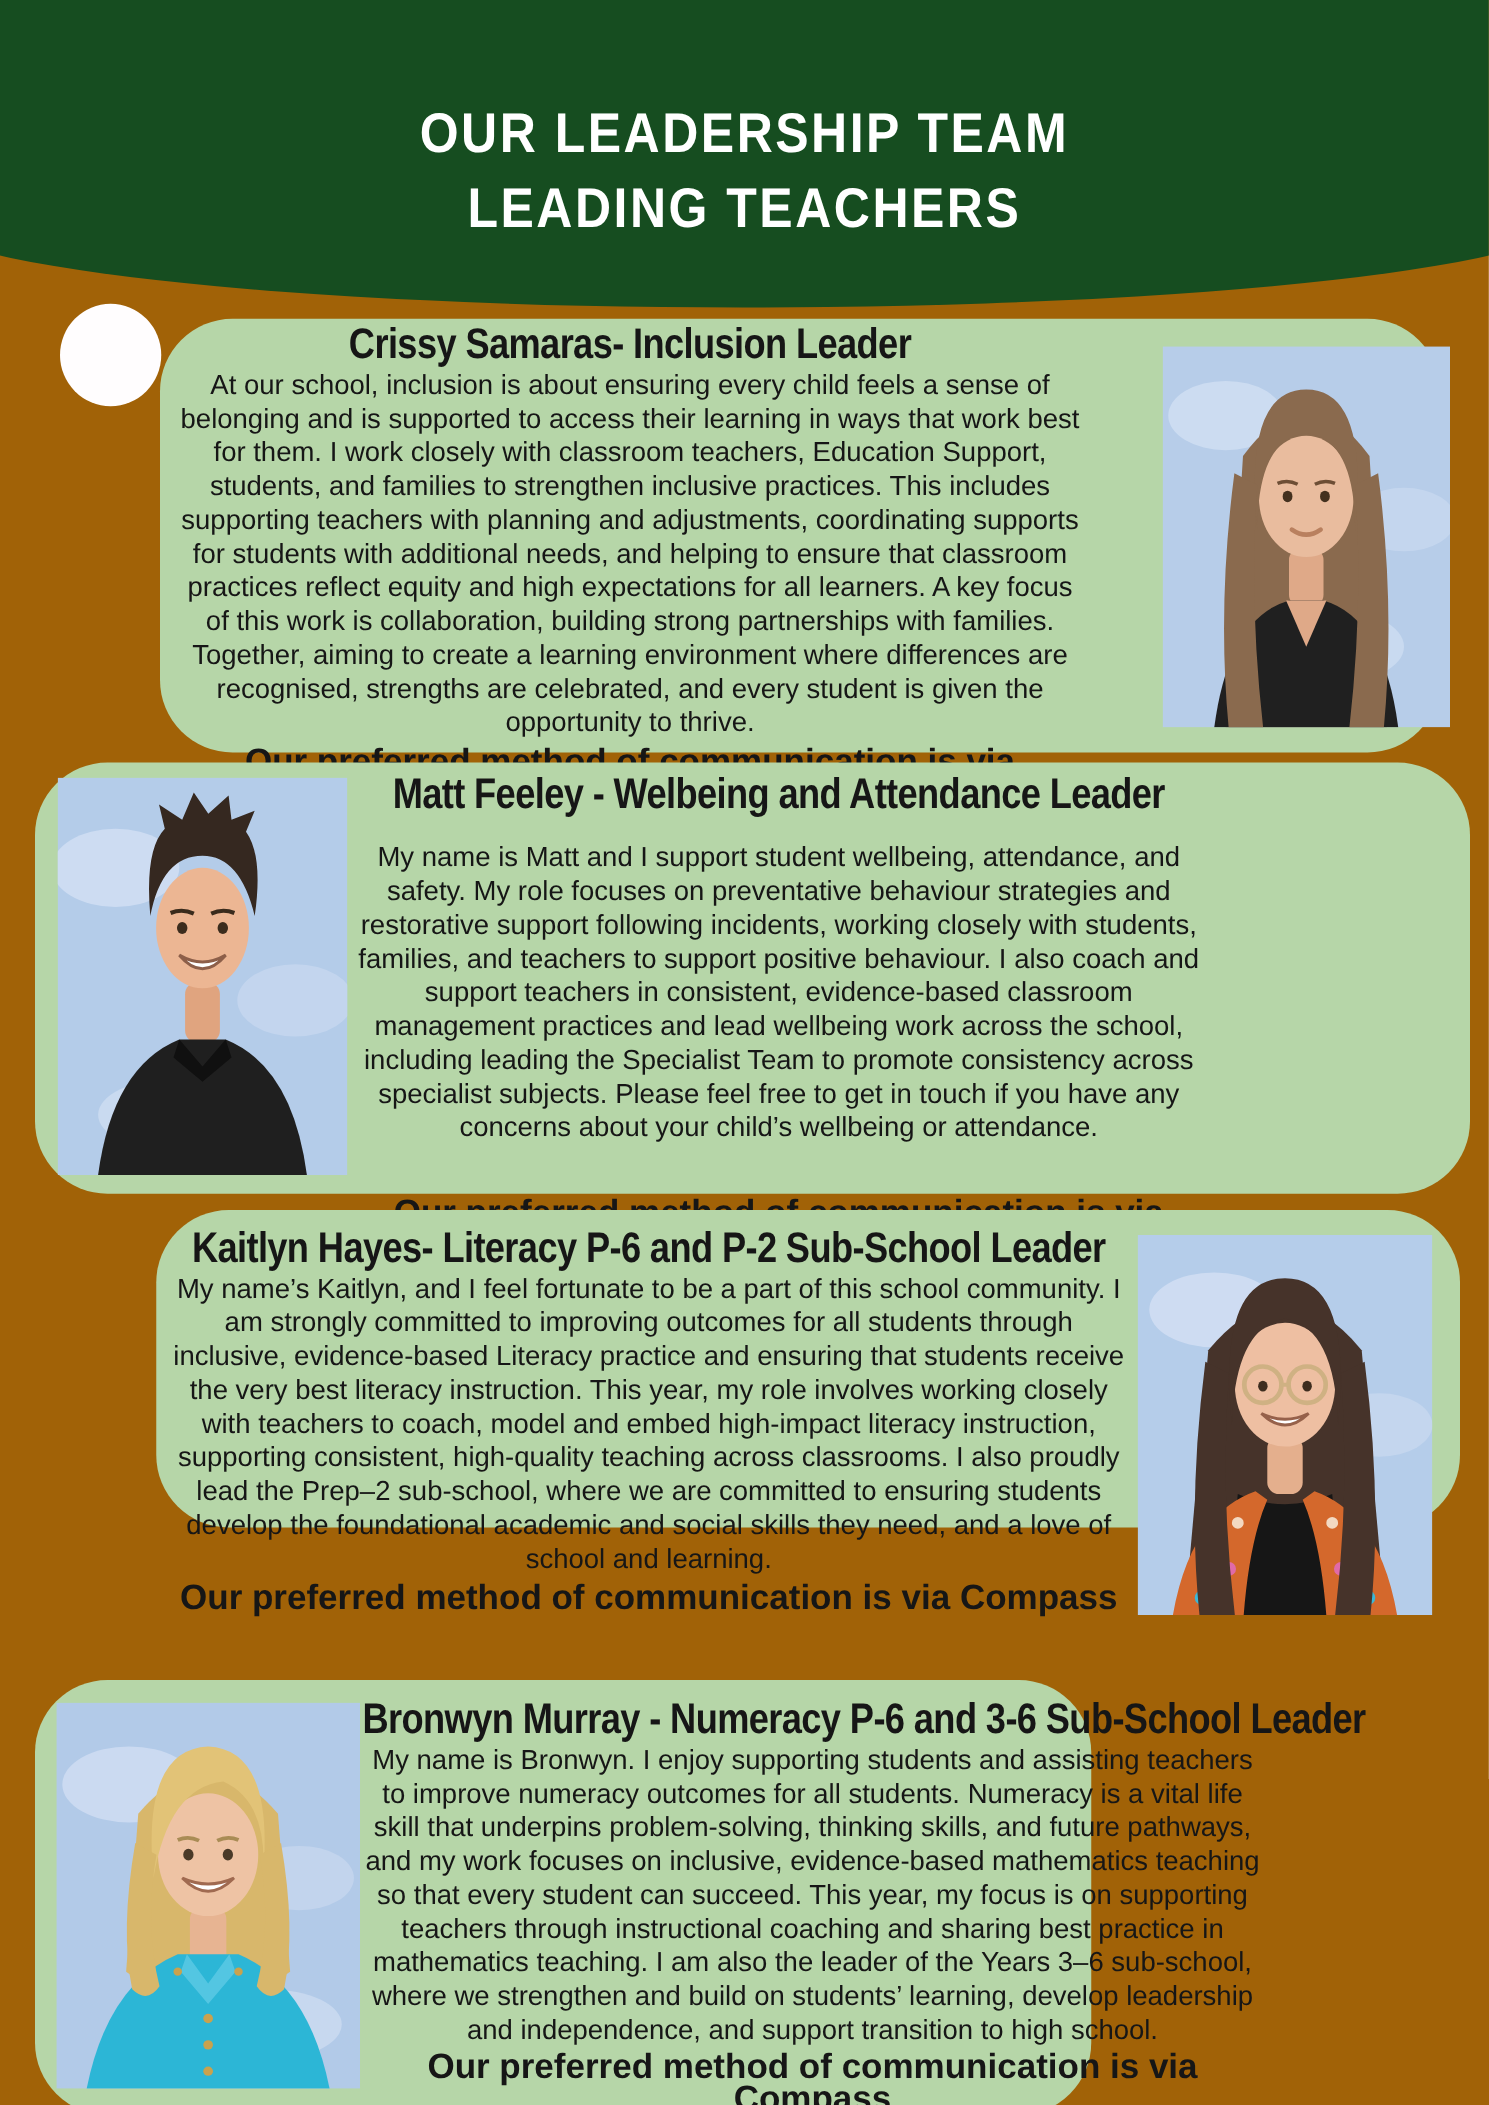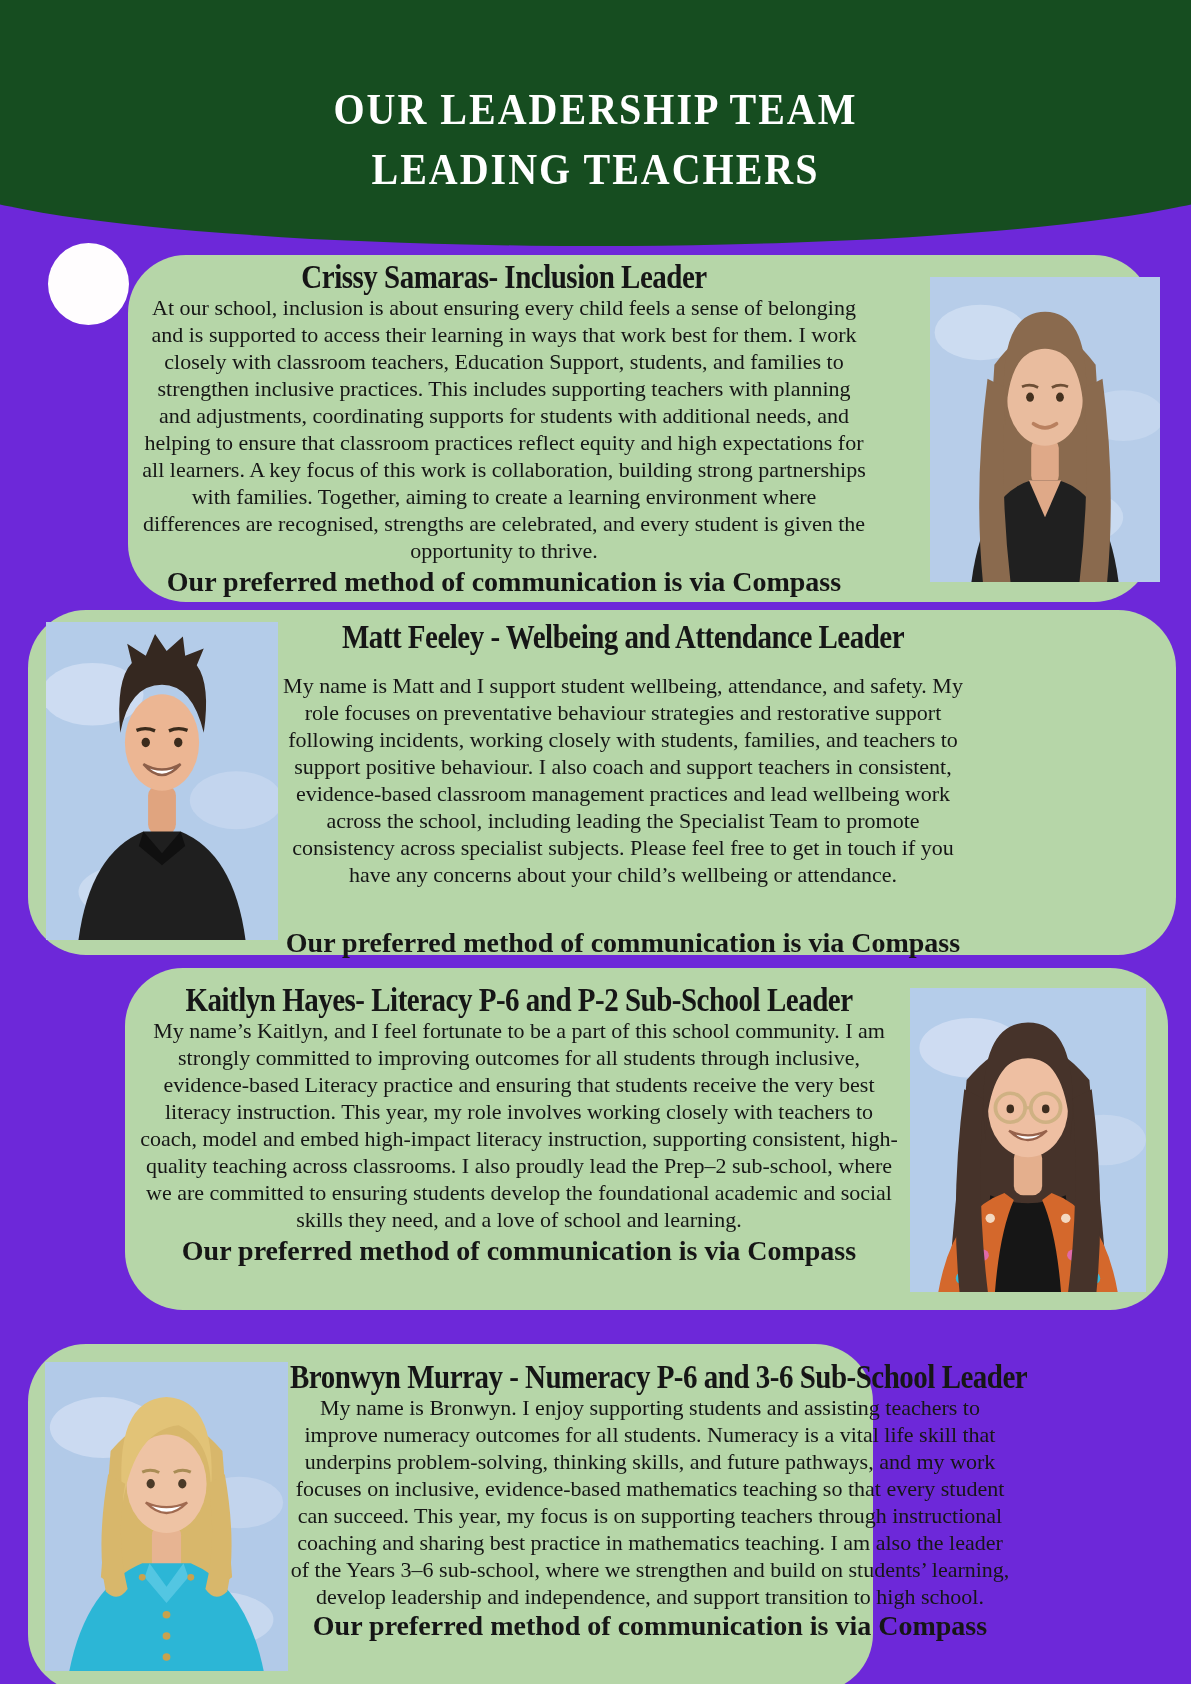--- a/index.html
+++ b/index.html
@@ -1,21 +1,21 @@
 <!DOCTYPE html>
 <html><head>
 <meta charset="utf-8">
 <style>
   html,body{margin:0;padding:0;}
   .page{
     position:relative;
     width:1191px;height:1684px;
-    background:#6d28d9;
+    background:#a16207;
     overflow:hidden;
-    font-family:Liberation Serif, serif;
+    font-family:Liberation Sans, sans-serif;
     color:#161616;
   }
   
   .banner{
     position:absolute;top:-10px;left:-70px;right:-70px;height:256px;
     background:#164d20;
     border-bottom-left-radius:50% 75px;
     border-bottom-right-radius:50% 75px;
   }
   .banner-line{
@@ -32,21 +32,21 @@
     border-radius:50%;background:#fffdfe;
   }
   
   .card{
     position:absolute;
     background:#b6d6a8;
     border-radius:58px;
   }
   .c1{left:128px;top:255px;width:1024px;height:347px;}
   .c2{left:28px; top:610px;width:1148px;height:345px;}
-  .c3{left:125px;top:968px;width:1043px;height:342px;}
+  .c3{left:125px;top:968px;width:1043px;height:254px;}
   .c4{left:28px; top:1320px;width:845px;height:348px;margin-top:24px;}
 
   .photo{position:absolute;overflow:hidden;}
   .c1 .photo{left:802px;top:22px;width:230px;height:305px;}
   .c2 .photo{left:18px; top:12px;width:232px;height:318px;}
   .c3 .photo{left:785px;top:20px;width:236px;height:304px;}
   .c4 .photo{left:17px; top:18px;width:243px;height:309px;}
   .photo svg{width:100%;height:100%;display:block;}
 
   .content{position:absolute;text-align:center;}

